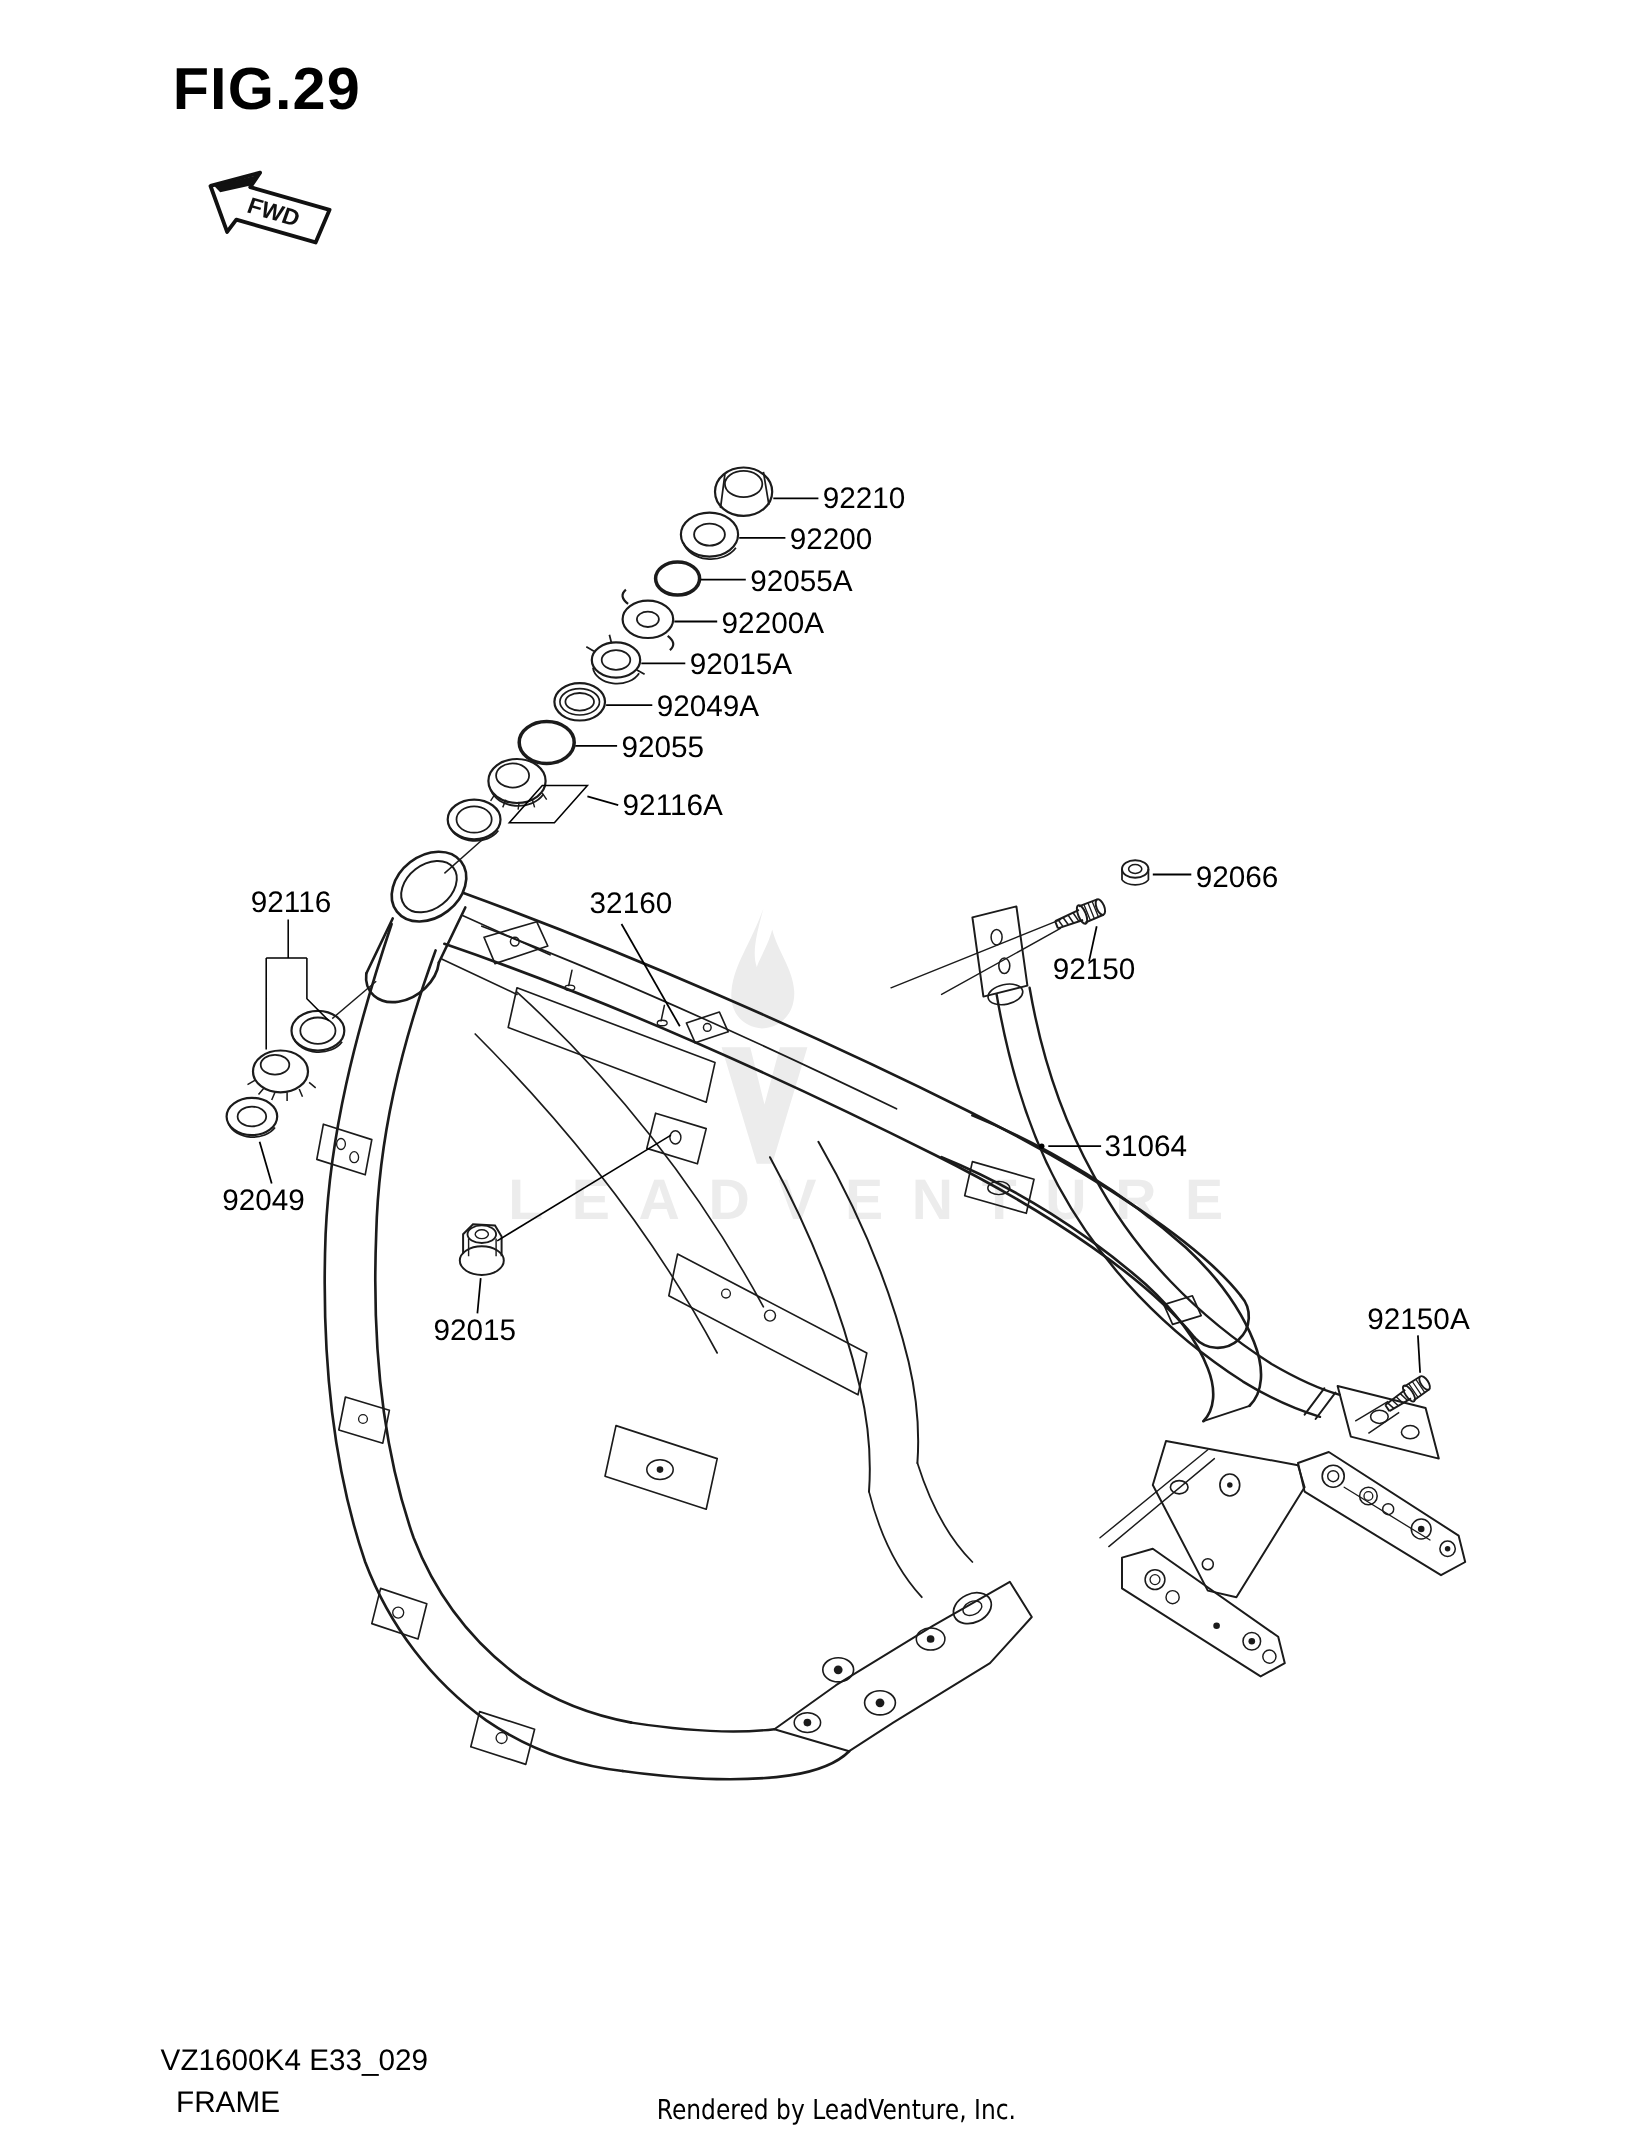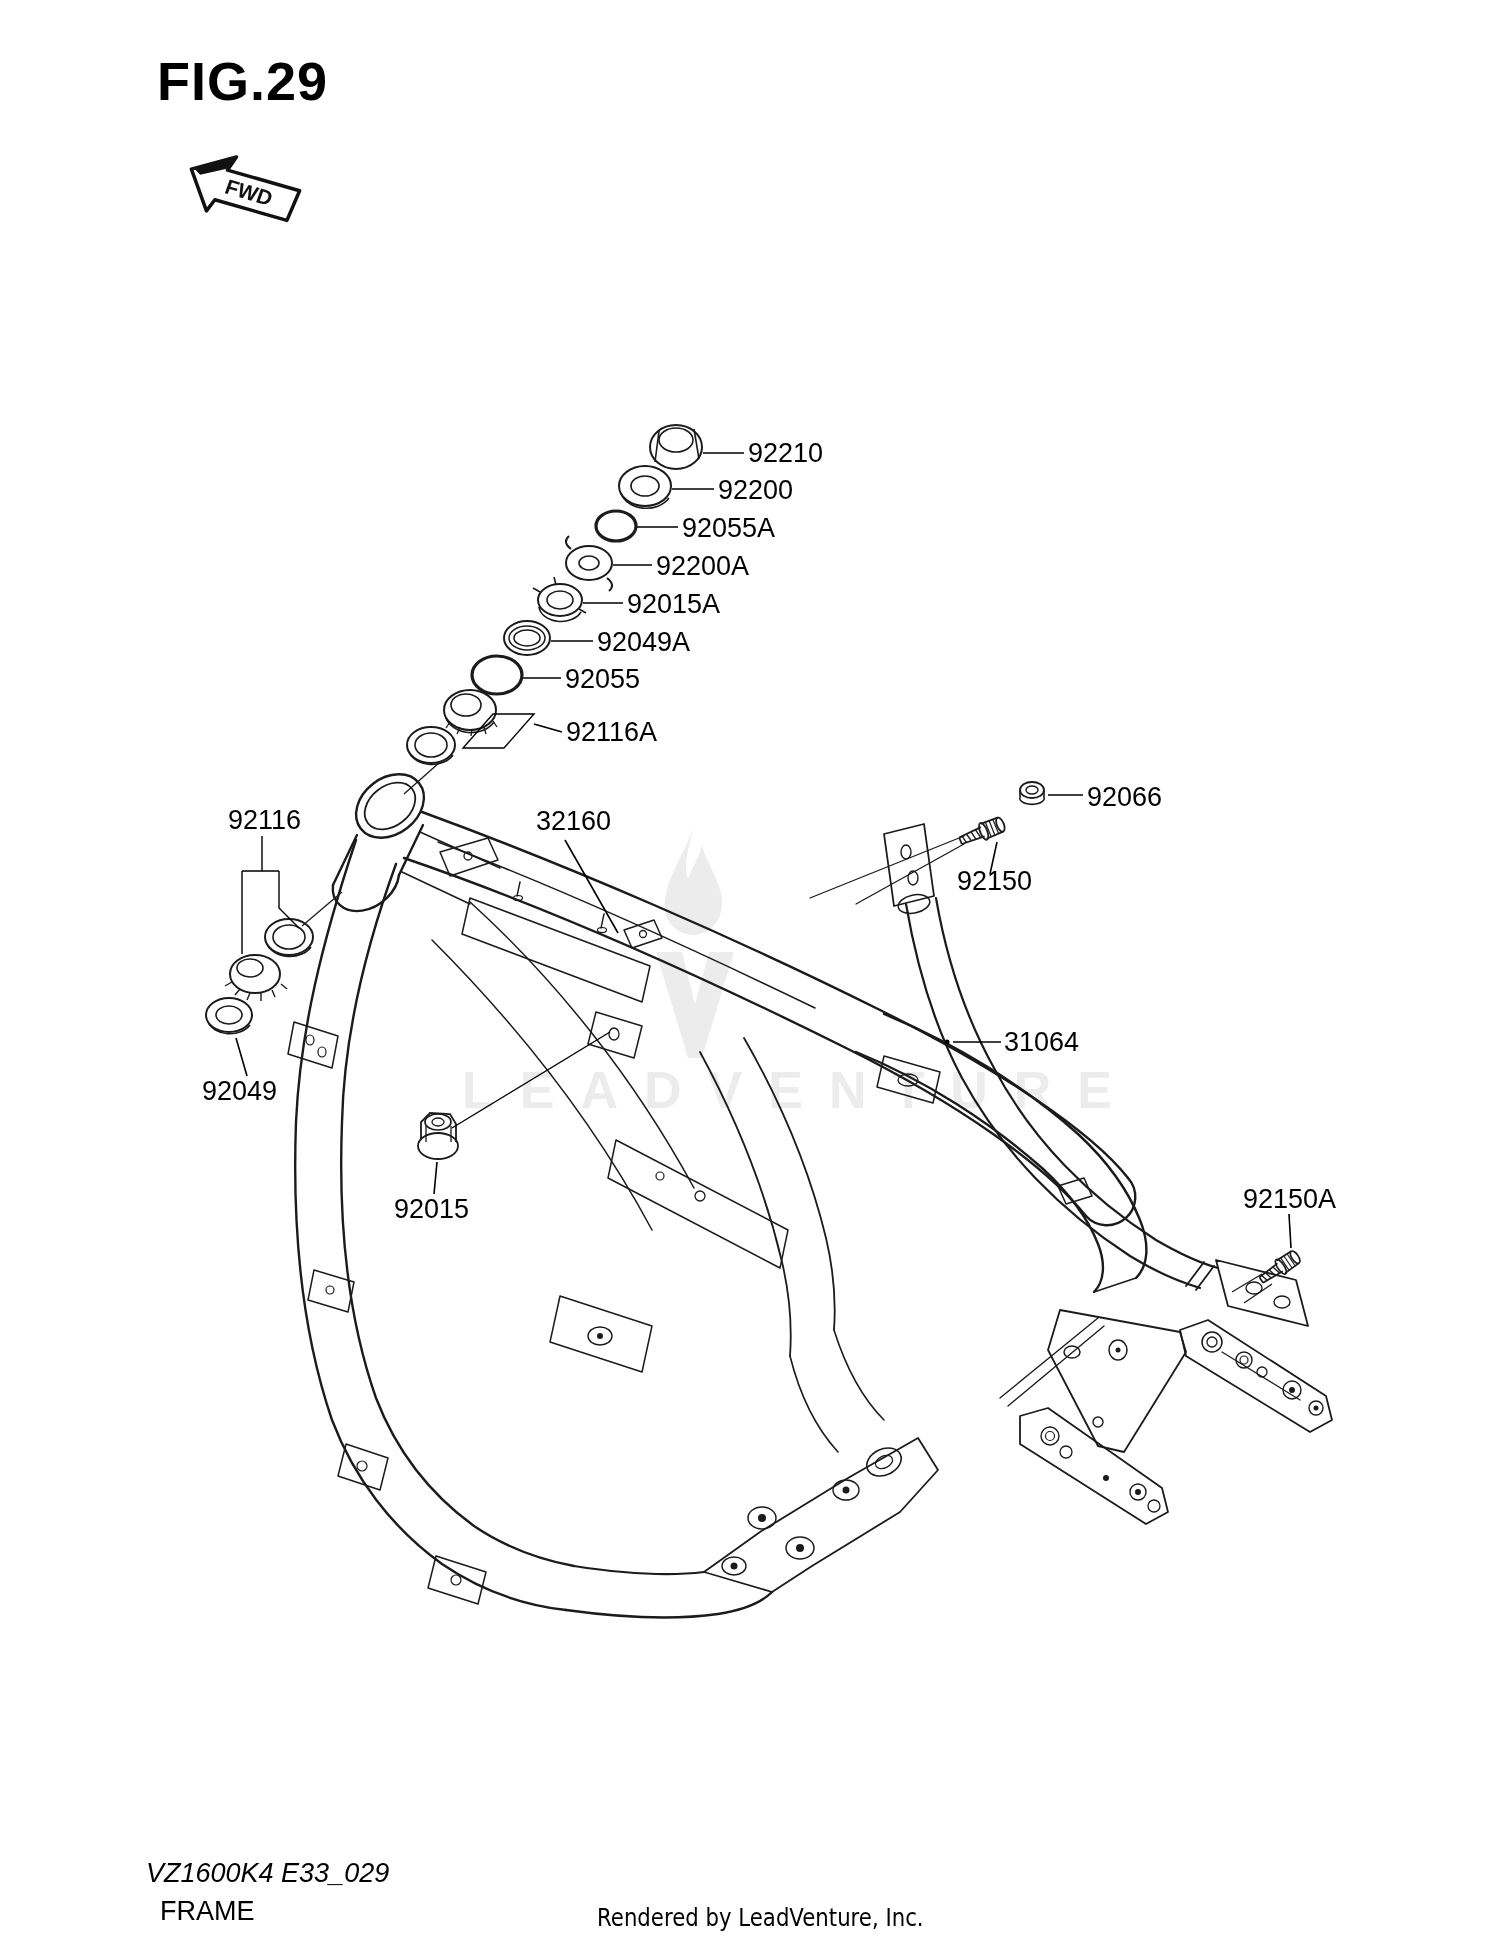--- a/index.html
+++ b/index.html
@@ -1,21 +1,21 @@
 <!DOCTYPE html>
 <html><head>
 <meta charset="utf-8">
 <style>
   html,body{margin:0;padding:0;background:#ffffff;}
   .page{position:relative;width:1500px;height:1941px;background:#ffffff;overflow:hidden;
         font-family:"Liberation Sans",sans-serif;}
   .fig-title{position:absolute;left:157px;top:6px;font-size:54px;font-weight:bold;color:#000;
              letter-spacing:1px;margin-top:44px;}
   .diagram{position:absolute;left:0;top:0;}
-  .footer-model{position:absolute;left:146px;top:1858px;font-size:27px;color:#000;font-style:italic;}
+  .footer-model{position:absolute;left:146px;top:1858px;font-size:27px;color:#000;}
   .footer-frame{position:absolute;left:160px;top:1896px;font-size:27px;color:#000;}
   .footer-credit{position:absolute;left:597px;top:1903px;font-size:25px;color:#000;
                  font-family:"DejaVu Sans",sans-serif;transform:scaleX(0.85);transform-origin:left center;}
   svg text.lbl{font-family:"Liberation Sans",sans-serif;font-size:27px;fill:#000;}
   svg text.wm{font-family:"Liberation Sans",sans-serif;font-weight:bold;}
   svg text.fwd{font-family:"Liberation Sans",sans-serif;font-weight:bold;font-size:21px;fill:#111;}
   svg .ln{stroke:#1b1b1b;fill:none;}
 </style>
 </head>
 <body>

